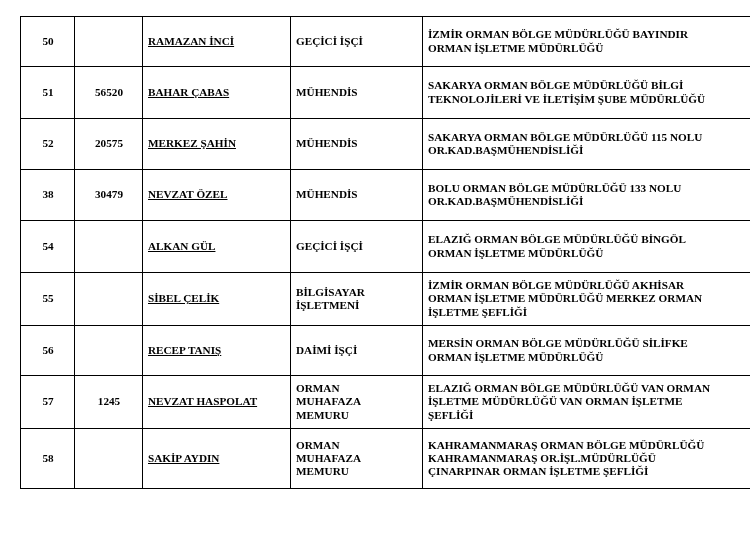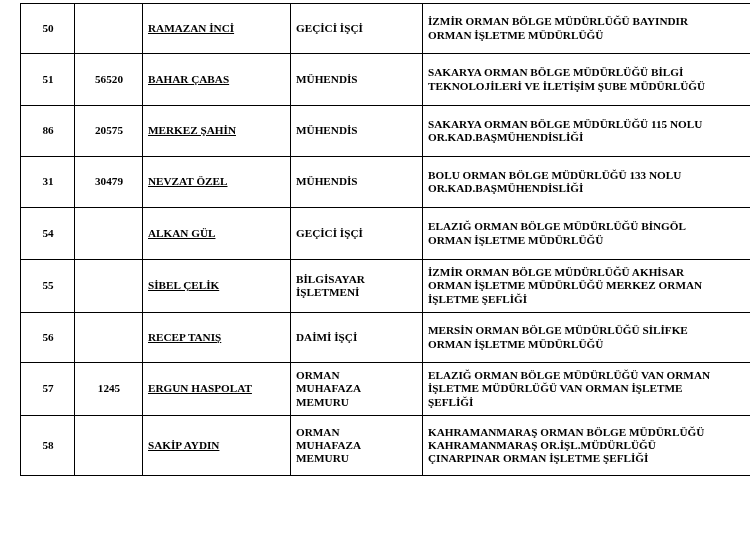--- a/index.html
+++ b/index.html
@@ -11,21 +11,21 @@
     width: 750px;
     height: 549px;
     font-family: "Liberation Serif", serif;
     color: #000000;
   }
   .page {
     position: relative;
     width: 750px;
     height: 549px;
     box-sizing: border-box;
-    padding: 3px 22px 4px 20px;
+    padding: 16px 22px 4px 20px;
   }
   table.roster {
     width: 708px;
     border-collapse: collapse;
     table-layout: fixed;
     border: 1px solid #000000;
   }
   table.roster td {
     border: 1px solid #000000;
     vertical-align: middle;
@@ -104,39 +104,39 @@
         <td class="c-title">
             <span class="cell-text">MÜHENDİS</span>
           </td>
         <td class="c-unit">
             <span class="cell-text">SAKARYA ORMAN BÖLGE MÜDÜRLÜĞÜ BİLGİ
 TEKNOLOJİLERİ VE İLETİŞİM ŞUBE MÜDÜRLÜĞÜ</span>
           </td>
       </tr>
       <tr class="row-h3">
         <td class="c-no">
-            <span class="cell-text">86</span>
+            <span class="cell-text">52</span>
           </td>
         <td class="c-sicil">
             <span class="cell-text">20575</span>
           </td>
         <td class="c-name">
             <span class="cell-text">MERKEZ ŞAHİN</span>
           </td>
         <td class="c-title">
             <span class="cell-text">MÜHENDİS</span>
           </td>
         <td class="c-unit">
             <span class="cell-text">SAKARYA ORMAN BÖLGE MÜDÜRLÜĞÜ 115 NOLU
 OR.KAD.BAŞMÜHENDİSLİĞİ</span>
           </td>
       </tr>
       <tr class="row-h3">
         <td class="c-no">
-            <span class="cell-text">31</span>
+            <span class="cell-text">38</span>
           </td>
         <td class="c-sicil">
             <span class="cell-text">30479</span>
           </td>
         <td class="c-name">
             <span class="cell-text">NEVZAT ÖZEL</span>
           </td>
         <td class="c-title">
             <span class="cell-text">MÜHENDİS</span>
           </td>
@@ -202,21 +202,21 @@
           </td>
       </tr>
       <tr class="row-h4">
         <td class="c-no">
             <span class="cell-text">57</span>
           </td>
         <td class="c-sicil">
             <span class="cell-text">1245</span>
           </td>
         <td class="c-name">
-            <span class="cell-text">ERGUN HASPOLAT</span>
+            <span class="cell-text">NEVZAT HASPOLAT</span>
           </td>
         <td class="c-title">
             <span class="cell-text">ORMAN
 MUHAFAZA
 MEMURU</span>
           </td>
         <td class="c-unit">
             <span class="cell-text">ELAZIĞ ORMAN BÖLGE MÜDÜRLÜĞÜ VAN ORMAN
 İŞLETME MÜDÜRLÜĞÜ VAN ORMAN İŞLETME
 ŞEFLİĞİ</span>

